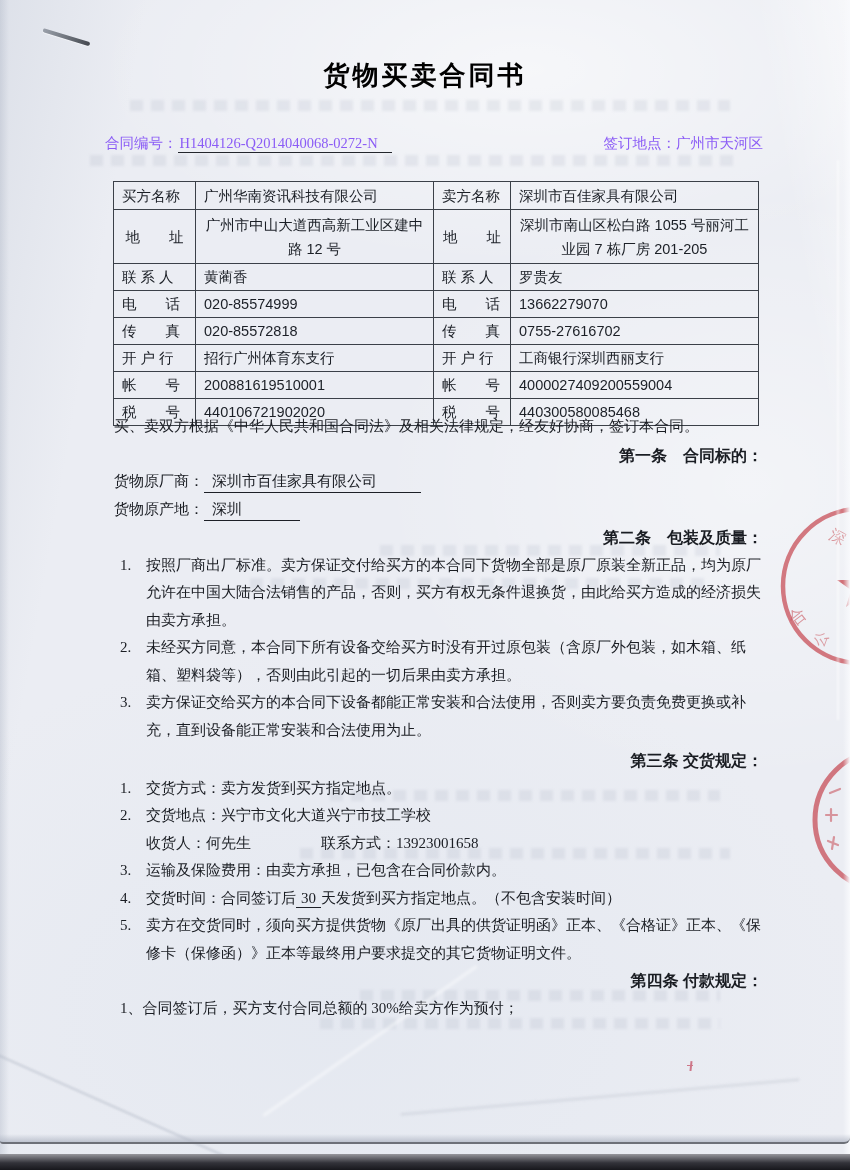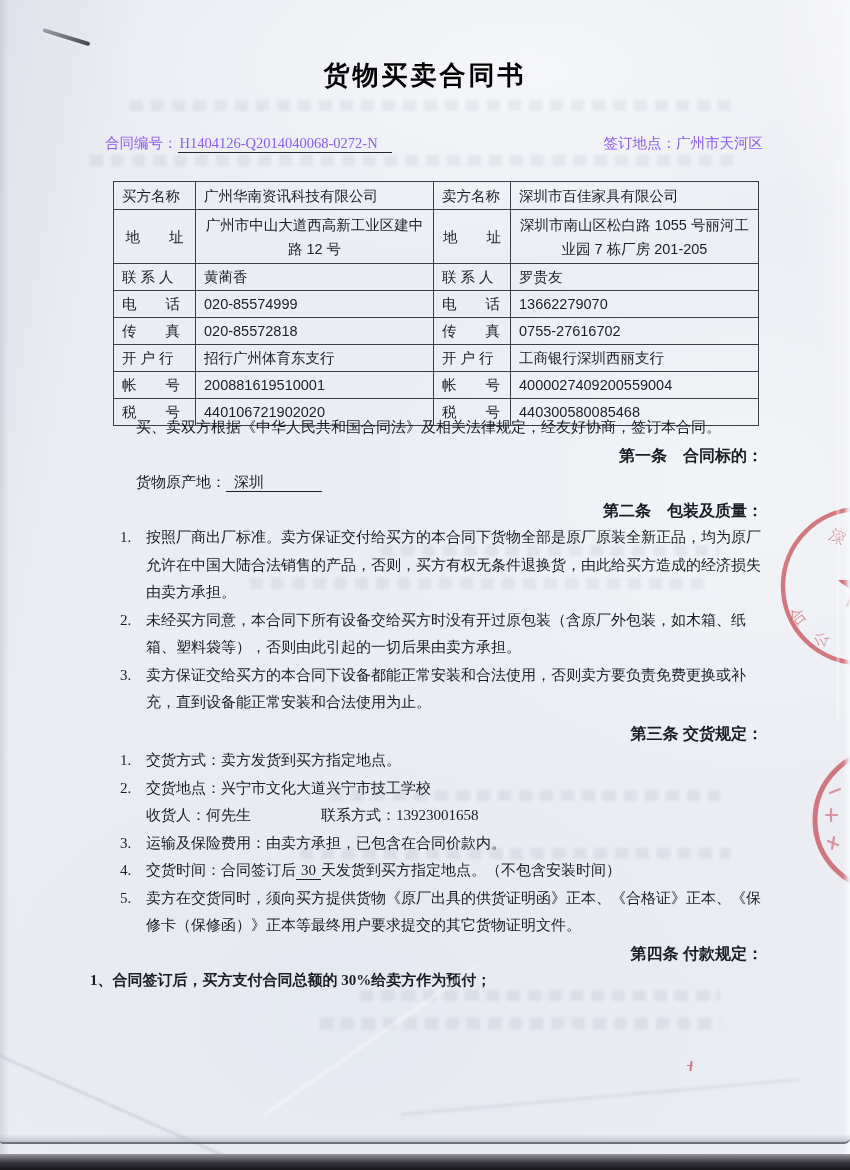--- a/index.html
+++ b/index.html
@@ -54,21 +54,21 @@
   .meta .u-no{border-bottom:1.4px solid #23262c;padding:0 14px 1px 2px;}
 
   table.parties{position:absolute;top:181px;left:113px;width:645px;border-collapse:collapse;
     table-layout:fixed;font-family:"Liberation Sans","DejaVu Sans",sans-serif;
     font-size:14.5px;color:#1b1f26;}
   table.parties td{border:1.8px solid #3b4048;padding:1px 8px;vertical-align:middle;line-height:24px;}
   tr.r-name{height:28px;} tr.r-addr{height:54px;text-align:center;} tr.r-std{height:26px;}
   td.lbl{white-space:pre;}
 
   .bodytext{position:absolute;top:414px;left:90px;width:673px;font-size:15px;line-height:27.5px;}
-  .ind{margin-left:46px;}
+  .ind{margin-left:24px;font-family:Liberation Mono, monospace;}
   .hd{font-family:Liberation Sans, sans-serif;font-weight:bold;font-size:16px;text-align:right;}
   .item{position:relative;margin-left:30px;padding-left:26px;}
   .item .no{position:absolute;left:0;top:0;}
   .u{border-bottom:1.3px solid #1d2027;padding-bottom:1px;}
   .b{font-weight:bold;}
   .u-cur{padding-left:8px;padding-right:8px;}
   .u-30{padding-left:5px;padding-right:5px;}
   .u-tail-long{padding-right:44px;}
   .u-tail-short{padding-right:58px;}
   .subline .spacer{display:inline-block;width:70px;}
@@ -160,39 +160,40 @@
       <td>440300580085468</td>
     </tr>
   </tbody>
     </table>
 
   <div class="bodytext">
 
     <div class="ind">买、卖双方根据《中华人民共和国合同法》及相关法律规定，经友好协商，签订本合同。</div>
 
     <div class="hd">第一条　合同标的：</div>
+    <div class="ind"><span>货物原厂商：</span><span class="u u-cur u-tail-long">深圳市百佳家具有限公司</span></div>
     <div class="ind"><span>货物原产地：</span><span class="u u-cur u-tail-short">深圳</span></div>
 
     <div class="hd">第二条　包装及质量：</div>
     <div class="item"><span class="no">1.</span><span>按照厂商出厂标准。卖方保证交付给买方的本合同下货物全部是原厂原装全新正品，均为原厂允许在中国大陆合法销售的产品，否则，买方有权无条件退换货，由此给买方造成的经济损失由卖方承担。</span></div>
     <div class="item"><span class="no">2.</span><span>未经买方同意，本合同下所有设备交给买方时没有开过原包装（含原厂外包装，如木箱、纸箱、塑料袋等），否则由此引起的一切后果由卖方承担。</span></div>
     <div class="item"><span class="no">3.</span><span>卖方保证交给买方的本合同下设备都能正常安装和合法使用，否则卖方要负责免费更换或补充，直到设备能正常安装和合法使用为止。</span></div>
 
     <div class="hd mt3" style="">第三条 交货规定：</div>
     <div class="item"><span class="no">1.</span><span>交货方式：卖方发货到买方指定地点。</span></div>
     <div class="item">
       <span class="no">2.</span><span>交货地点：兴宁市文化大道兴宁市技工学校</span>
       <div class="subline"><span>收货人：</span><span>何先生</span><span class="spacer"></span><span>联系方式：</span><span>13923001658</span></div>
     </div>
     <div class="item"><span class="no">3.</span><span>运输及保险费用：由卖方承担，已包含在合同价款内。</span></div>
     <div class="item"><span class="no">4.</span><span>交货时间：合同签订后</span><span class="u u-30">30</span><span>天发货到买方指定地点。（不包含安装时间）</span></div>
     <div class="item"><span class="no">5.</span><span>卖方在交货同时，须向买方提供货物《原厂出具的供货证明函》正本、《合格证》正本、《保修卡（保修函）》正本等最终用户要求提交的其它货物证明文件。</span></div>
 
     <div class="hd">第四条 付款规定：</div>
-    <div style="font-weight:bold;"><span>1、</span><span>合同签订后，买方支付合同总额的 30%给卖方作为预付；</span></div>
+    <div style="margin-left:30px;"><span>1、</span><span>合同签订后，买方支付合同总额的 30%给卖方作为预付；</span></div>
 
   </div>
 
   <svg class="stamp" style="left:770px;top:496px;" width="80" height="185" viewBox="0 0 80 185">
     <g stroke="#c43f48" fill="none" opacity="0.8">
       <circle cx="90" cy="90" r="77" stroke-width="4.5"></circle>
     </g>
     <defs>
       <path id="arcA" d="M 90 153 A 63 63 0 1 1 89.9 153"></path>
     </defs>

